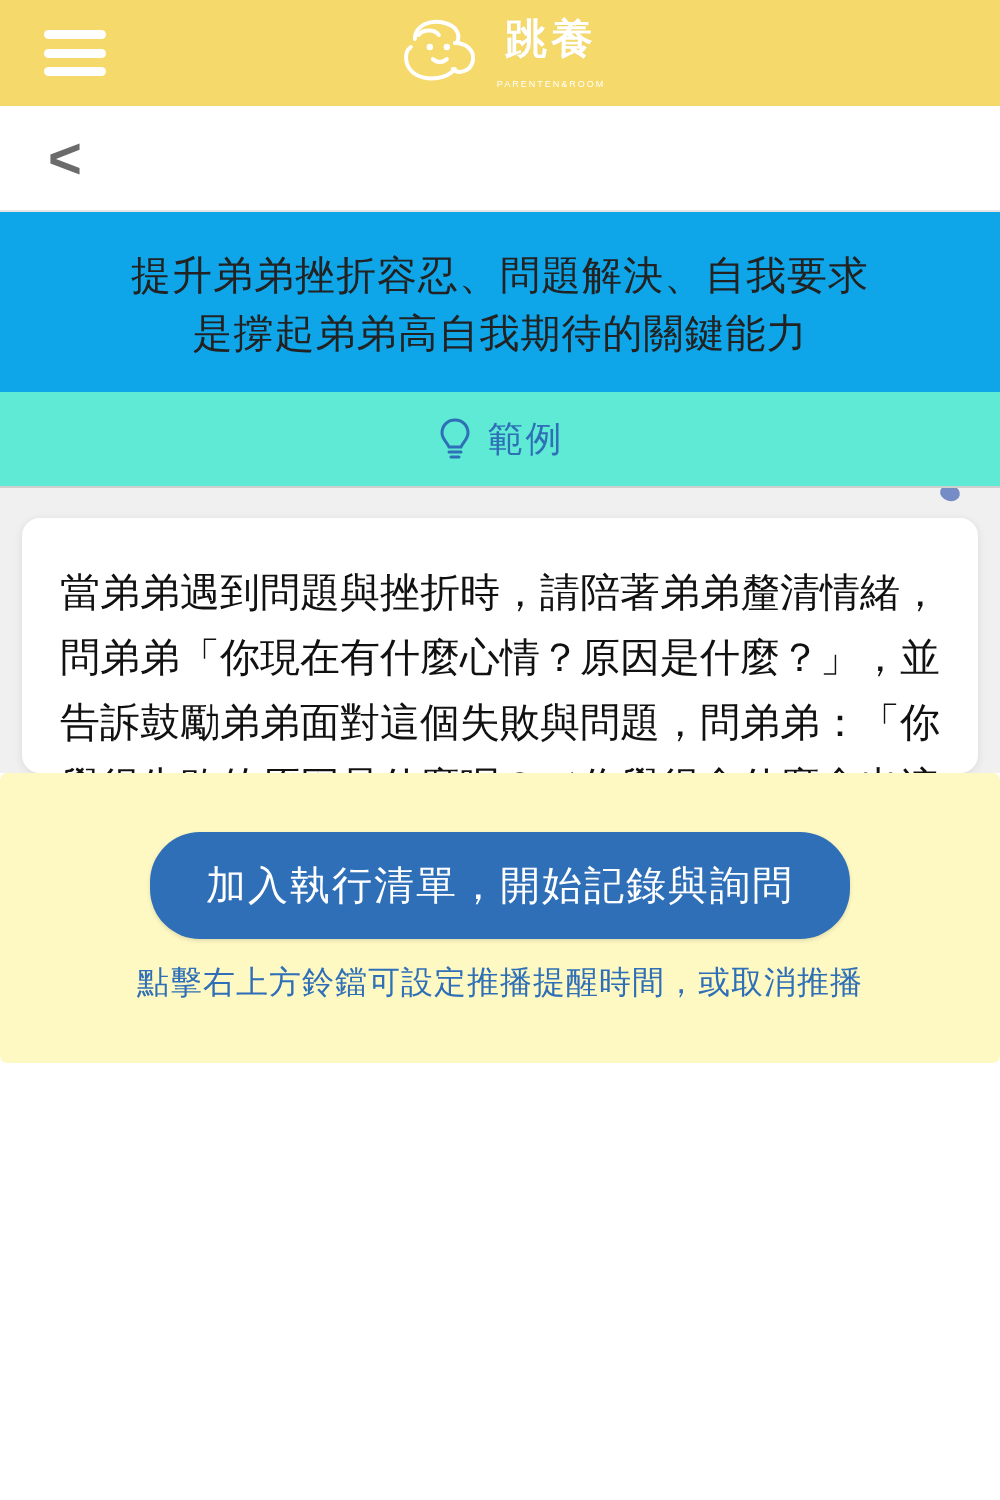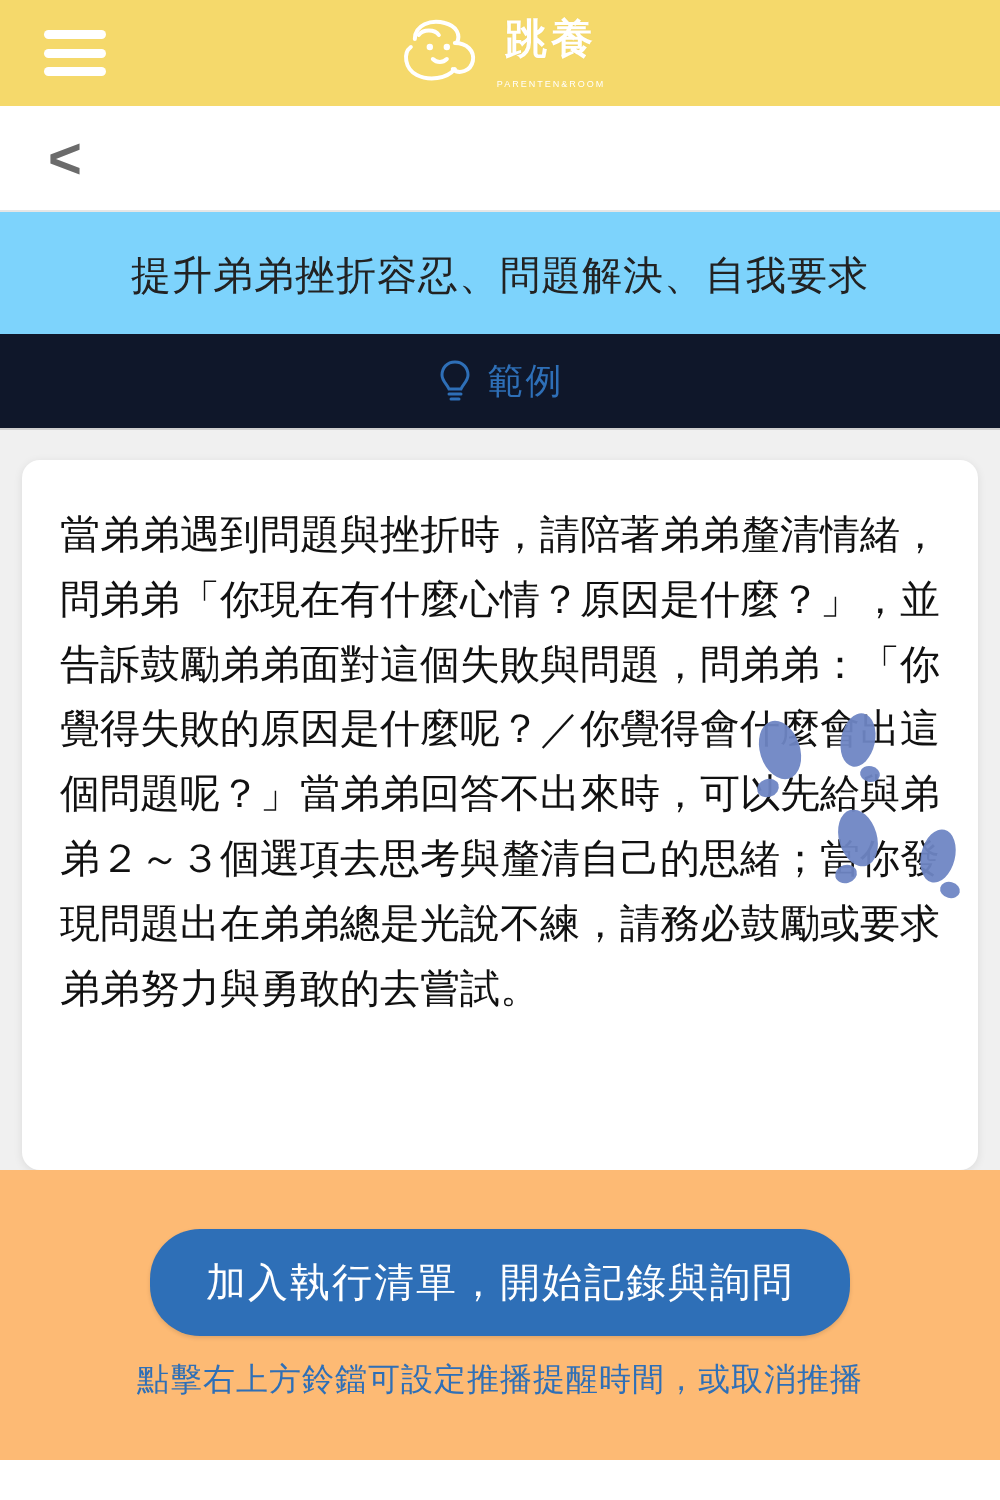--- a/index.html
+++ b/index.html
@@ -6,21 +6,21 @@
   html, body {
     width: 1000px;
     height: 1500px;
     font-family: "Liberation Sans", "DejaVu Sans", sans-serif;
     background: #ffffff;
     overflow: hidden;
   }
   .app {
     position: relative;
     width: 1000px;
-    height: 1460px;
+    height: 1063px;
     background: #ffffff;
     display: flex;
     flex-direction: column;
   }
 
   
   .topbar {
     position: relative;
     height: 106px;
     background: #f5d96b;
@@ -113,35 +113,35 @@
   }
   .page-title {
     font-size: 40px;
     color: #2e6fb7;
     letter-spacing: 9px;
     font-weight: 500;
   }
 
   
   .goal {
-    background: #7dd3fc;
+    background: #0ea5e9;
     padding: 34px 40px 30px;
     text-align: center;
     flex: 0 0 auto;
   }
   .goal-line {
     font-size: 40px;
     line-height: 1.45;
     color: #222222;
     letter-spacing: 1px;
   }
 
   
   .example-banner {
-    background: #0f172a;
+    background: #5eead4;
     height: 96px;
     flex: 0 0 96px;
     display: flex;
     align-items: center;
     justify-content: center;
     gap: 15px;
     border-bottom: 2px solid #cfcfcf;
   }
   .bulb-icon { width: 36px; height: 46px; position: relative; }
   .example-label {
@@ -169,28 +169,29 @@
     font-size: 40px;
     line-height: 1.62;
     color: #111111;
     text-align: justify;
     letter-spacing: 0px;
   }
 
   
   .footer {
     position: relative;
-    background: #fdba74;
+    background: #fef9c3;
     flex: 0 0 290px;
     display: flex;
     flex-direction: column;
     align-items: center;
     justify-content: center;
     gap: 22px;
     z-index: 5;
+    border-radius: 7px;
   }
   .cta-button {
     background: #2e6fb7;
     color: #ffffff;
     border: none;
     border-radius: 50px;
     font-size: 40px;
     letter-spacing: 2px;
     padding: 26px 56px;
     cursor: pointer;
@@ -248,20 +249,21 @@
       </div>
     </div>
   </div>
 
   <div class="titlebar">
     <div class="back-btn">&lt;</div>
   </div>
 
   <div class="goal">
     <div class="goal-line">提升弟弟挫折容忍、問題解決、自我要求</div>
+    <div class="goal-line">是撐起弟弟高自我期待的關鍵能力</div>
   </div>
 
   <div class="example-banner">
     <span class="bulb-icon">
       <svg width="36" height="46" viewBox="0 0 36 46" aria-hidden="true">
         <g fill="none" stroke="#2e6fb7" stroke-width="3" stroke-linecap="round">
           <path d="M18 4 C10 4, 5 10, 5 17 C5 23, 10 26, 12 31 L24 31 C26 26, 31 23, 31 17 C31 10, 26 4, 18 4 Z"></path>
           <line x1="12" y1="36" x2="24" y2="36"></line>
           <line x1="14" y1="41" x2="22" y2="41"></line>
         </g>

